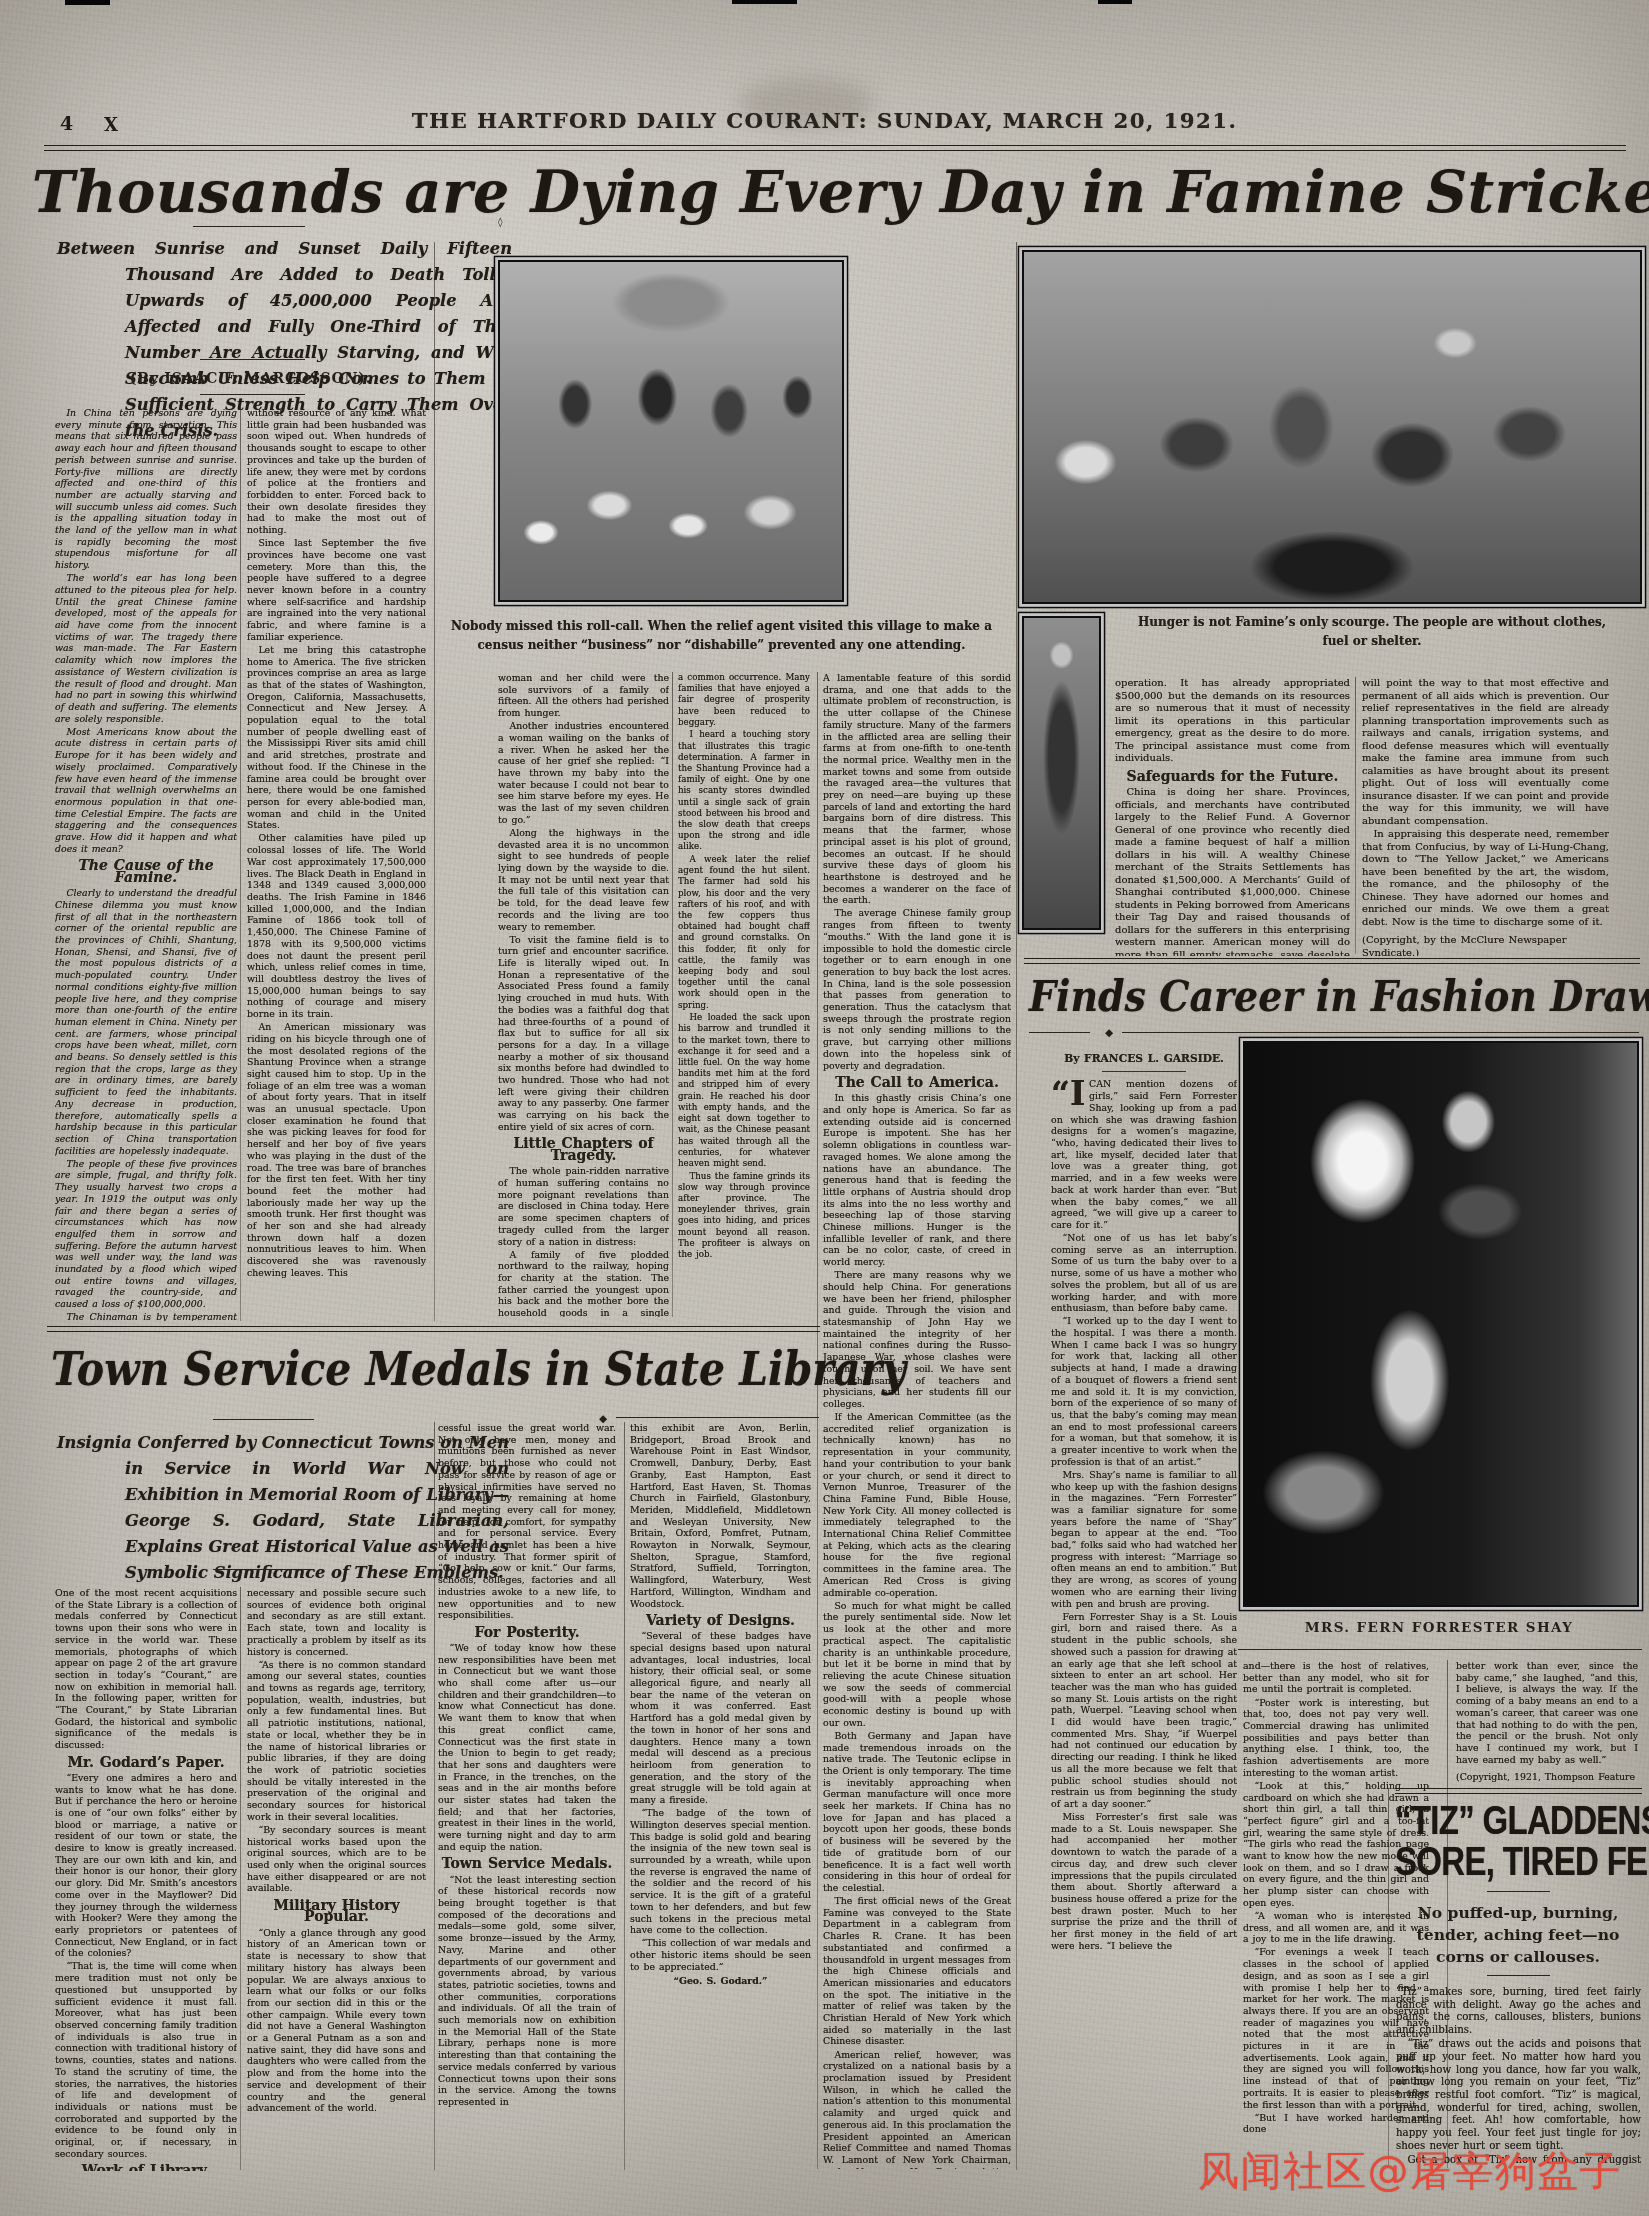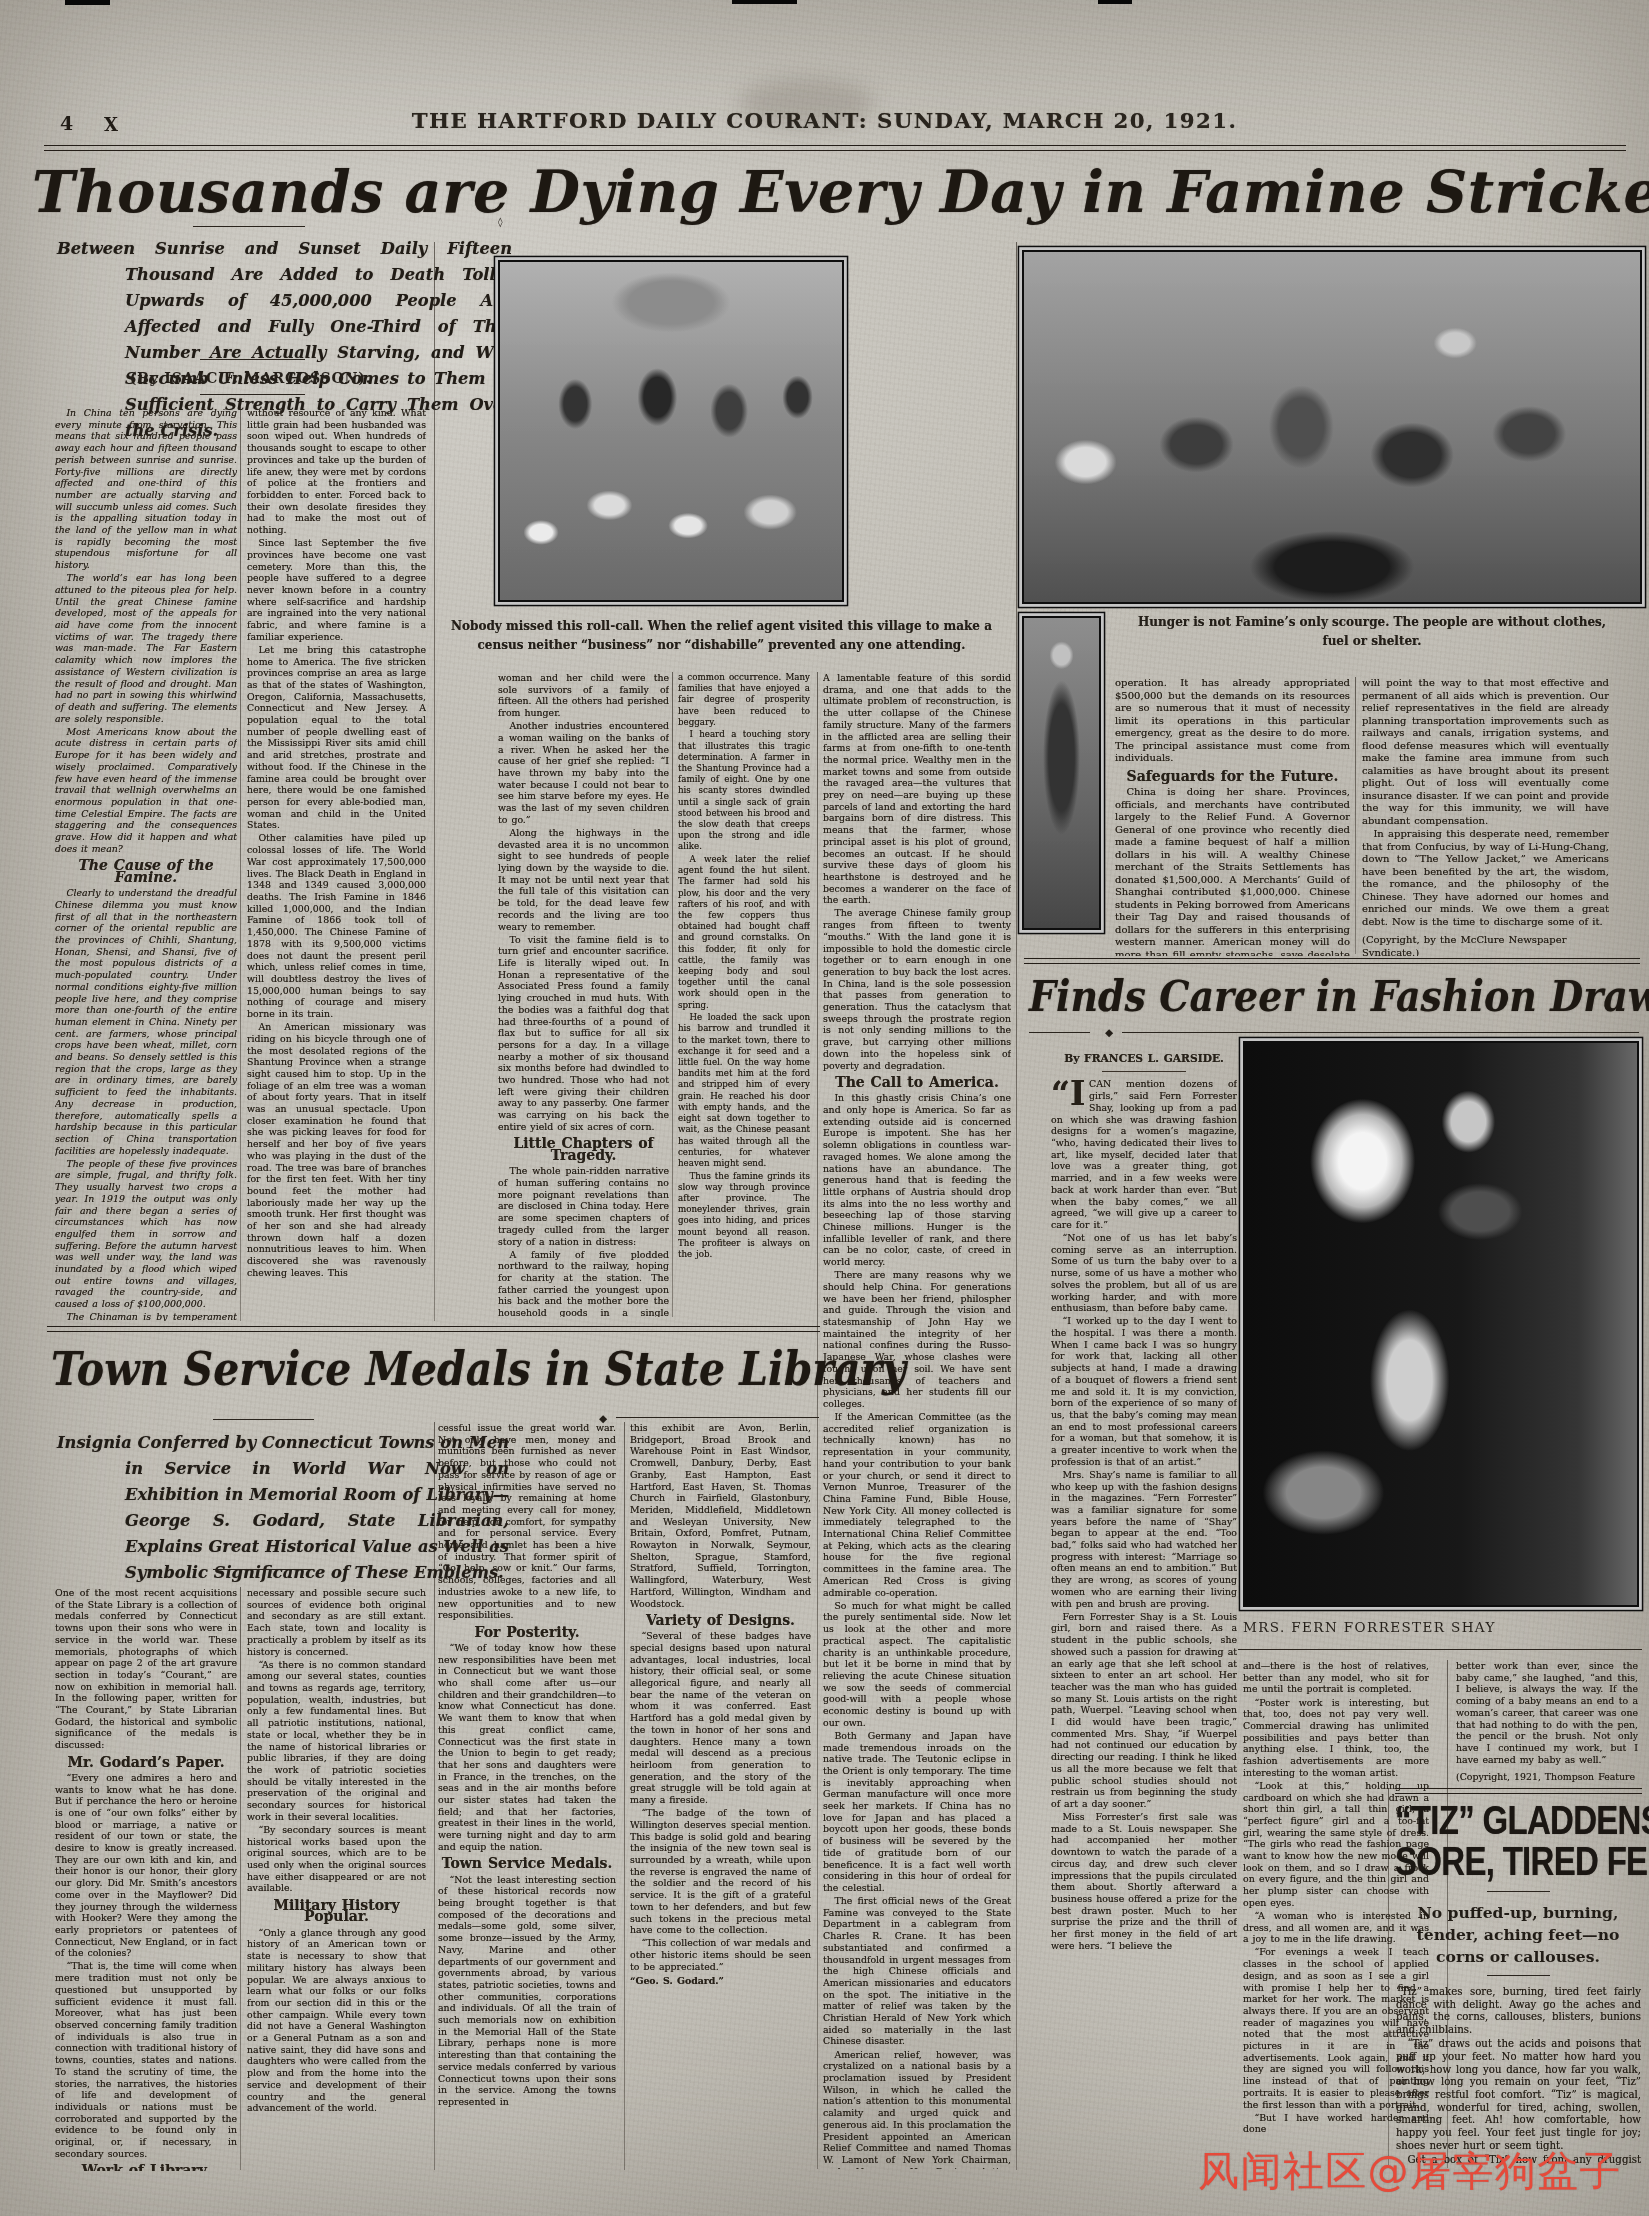--- a/index.html
+++ b/index.html
@@ -36,31 +36,31 @@
   .bigby{font-weight:bold;font-size:14.2px;text-align:center;color:#241f19;letter-spacing:0.7px;}
   
   .col{position:absolute;font-size:9.4px;line-height:11.7px;color:#262018;text-align:justify;
        overflow:hidden;word-spacing:1px;text-shadow:0 0 0.5px rgba(38,30,22,.65);}
   .col p{margin:0 0 1.4px;text-indent:11.4px;}
   .col p.flush{text-indent:0;}
   .col .sub{text-align:center;font-weight:bold;font-size:14px;margin:5.7px 0 3.6px;text-indent:0;}
   .col .srule{width:84px;margin:6.4px auto;border-top:1.1px solid #3a3128;}
   .col .byline{text-align:center;font-weight:bold;font-size:10.7px;margin:0 0 5.7px;}
   .col .credit{text-align:left;margin-top:5.7px;text-indent:0;}
-  .col .sig{text-align:left;font-weight:bold;margin-top:2.8px;}
+  .col .sig{text-align:center;font-weight:bold;margin-top:2.8px;}
   .col p.dc{text-indent:0;}
   .col p.dc::first-letter{font-size:33px;line-height:.78;float:left;padding:2.1px 3.6px 0 0;font-weight:bold;}
   .smallcol{font-size:8.7px;line-height:11.2px;}
   .widecol{font-size:10px;line-height:12.5px;}
   
   .photo{position:absolute;border:2.1px solid #17130f;box-shadow:0 0 0 2.8px #c5c2ba,0 0 0 4.3px #17130f;
          filter:contrast(1.05) saturate(0);}
   .caption{position:absolute;font-weight:bold;font-size:12px;line-height:18.5px;text-align:center;
            color:#241f19;text-shadow:0 0 0.6px rgba(36,30,22,.6);}
-  .capsmall{font-weight:normal;font-size:13.5px;letter-spacing:1.4px;color:#241f19;}
+  .capsmall{font-weight:bold;font-size:13.5px;letter-spacing:1.4px;text-align:center;color:#241f19;}
   .orn{position:absolute;color:#241f19;}
   
   .tizhead{font-family:"Liberation Sans",sans-serif;font-weight:bold;font-size:33px;letter-spacing:-0.7px;
            text-align:center;color:#1b1713;transform:scaleY(1.22);transform-origin:top center;white-space:nowrap;
            text-shadow:0 0 0.7px rgba(25,20,15,.7);}
   .tizsub{font-weight:bold;font-size:15.6px;line-height:22px;text-align:center;color:#211c16;}
   .tizbody{font-size:10.2px;line-height:12.7px;}
   
   #watermark{position:absolute;font-family:"DejaVu Sans",sans-serif;font-size:41px;letter-spacing:1.4px;
              white-space:nowrap;z-index:60;text-shadow:0 0 1.4px rgba(0,0,0,.25);}

